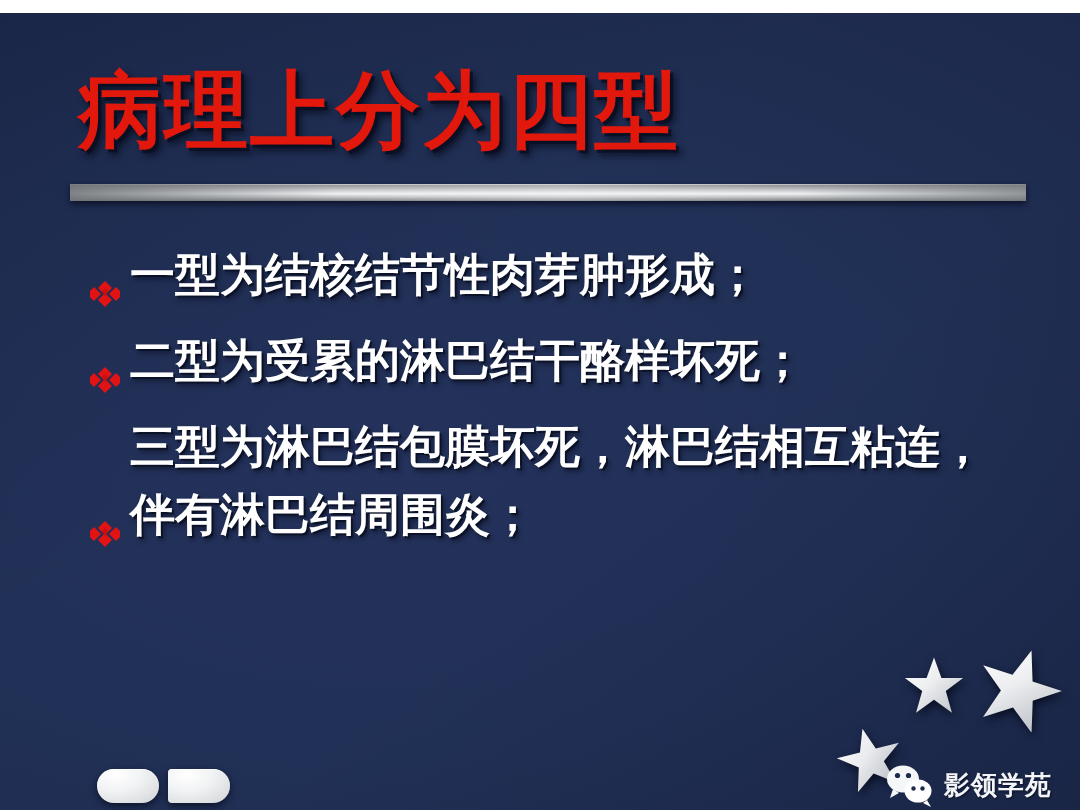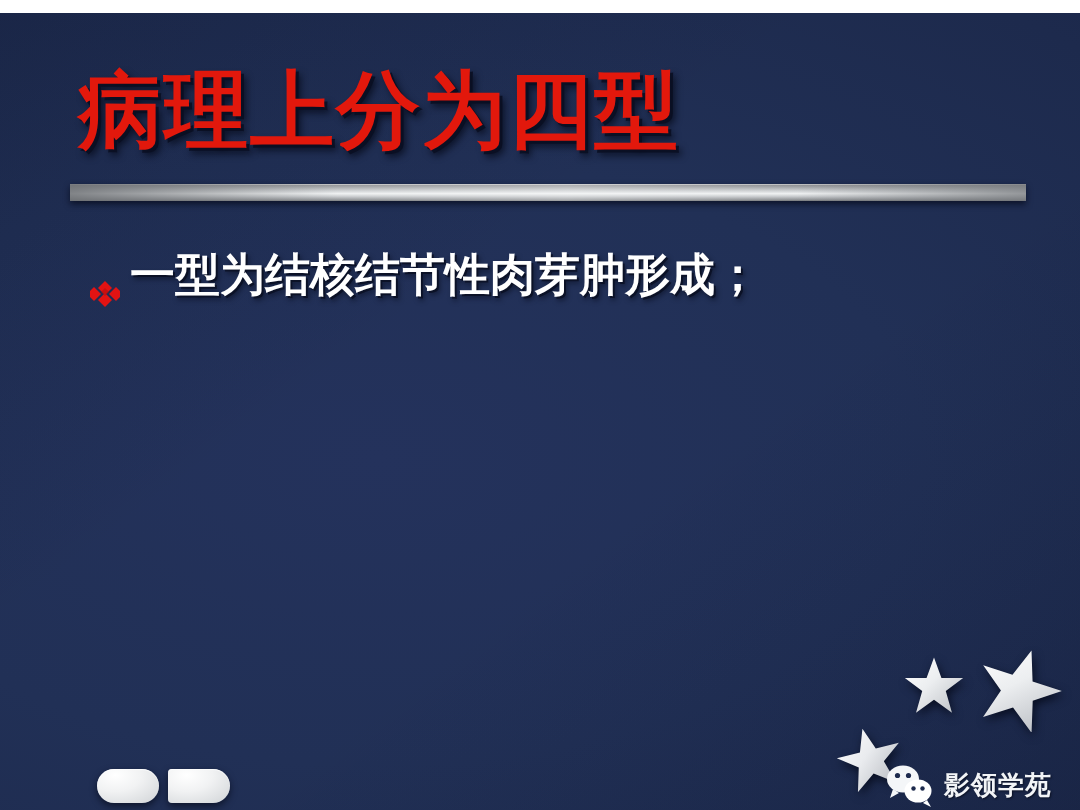--- a/index.html
+++ b/index.html
@@ -203,21 +203,53 @@
             <polygon points="26,8 33,15 26,22 19,15"></polygon>
           </g>
           <g fill="#b50d0d" opacity="0.55">
             <polygon points="15,9 19,13 15,17 11,13"></polygon>
           </g>
         </svg>
       </span>
       <span class="bullet-text">一型为结核结节性肉芽肿形成；</span>
     </div>
 
-
+    <div class="bullet-row">
+      <span class="bullet-marker">
+        <svg width="30" height="30" viewBox="0 0 30 30" aria-hidden="true">
+          <g fill="#e21313">
+            <polygon points="15,2 22,9 15,16 8,9"></polygon>
+            <polygon points="15,14 22,21 15,28 8,21"></polygon>
+            <polygon points="4,8 11,15 4,22 -3,15"></polygon>
+            <polygon points="26,8 33,15 26,22 19,15"></polygon>
+          </g>
+          <g fill="#b50d0d" opacity="0.55">
+            <polygon points="15,9 19,13 15,17 11,13"></polygon>
+          </g>
+        </svg>
+      </span>
+      <span class="bullet-text">二型为受累的淋巴结干酪样坏死；</span>
+    </div>
+
+    <div class="bullet-row">
+      <span class="bullet-marker">
+        <svg width="30" height="30" viewBox="0 0 30 30" aria-hidden="true">
+          <g fill="#e21313">
+            <polygon points="15,2 22,9 15,16 8,9"></polygon>
+            <polygon points="15,14 22,21 15,28 8,21"></polygon>
+            <polygon points="4,8 11,15 4,22 -3,15"></polygon>
+            <polygon points="26,8 33,15 26,22 19,15"></polygon>
+          </g>
+          <g fill="#b50d0d" opacity="0.55">
+            <polygon points="15,9 19,13 15,17 11,13"></polygon>
+          </g>
+        </svg>
+      </span>
+      <span class="bullet-text">三型为淋巴结包膜坏死，淋巴结相互粘连，伴有淋巴结周围炎；</span>
+    </div>
 
 
   </div>
 
   <span class="star star-a">
     <svg width="62" height="60" viewBox="0 0 100 96" aria-hidden="true">
       <defs>
         <linearGradient id="starGradA" x1="0" y1="0" x2="1" y2="1">
           <stop offset="0%" stop-color="#ffffff"></stop>
           <stop offset="45%" stop-color="#eceef0"></stop>

